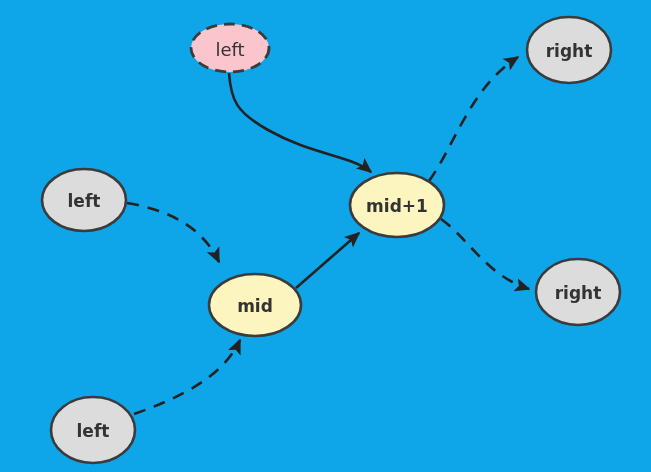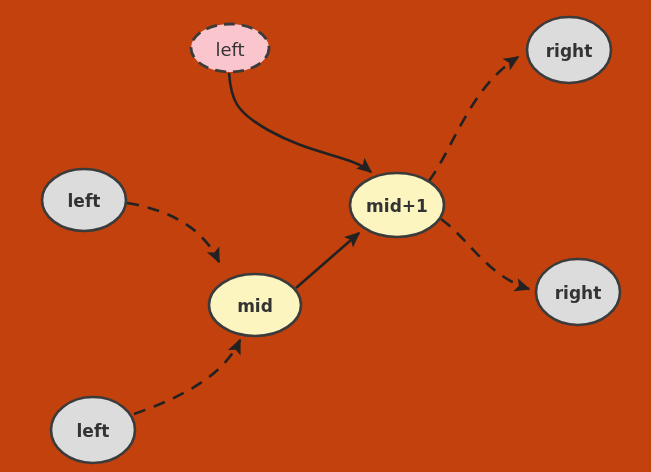--- a/index.html
+++ b/index.html
@@ -7,21 +7,21 @@
     padding: 0;
     background: #ffffff;
   }
   body {
     font-family: "DejaVu Sans", sans-serif;
   }
   #canvas {
     position: relative;
     width: 651px;
     height: 472px;
-    background: #c2410c;
+    background: #0ea5e9;
     overflow: hidden;
   }
   #graph-svg {
     position: absolute;
     top: 0;
     left: 0;
     width: 651px;
     height: 472px;
   }
   .node-ellipse {

